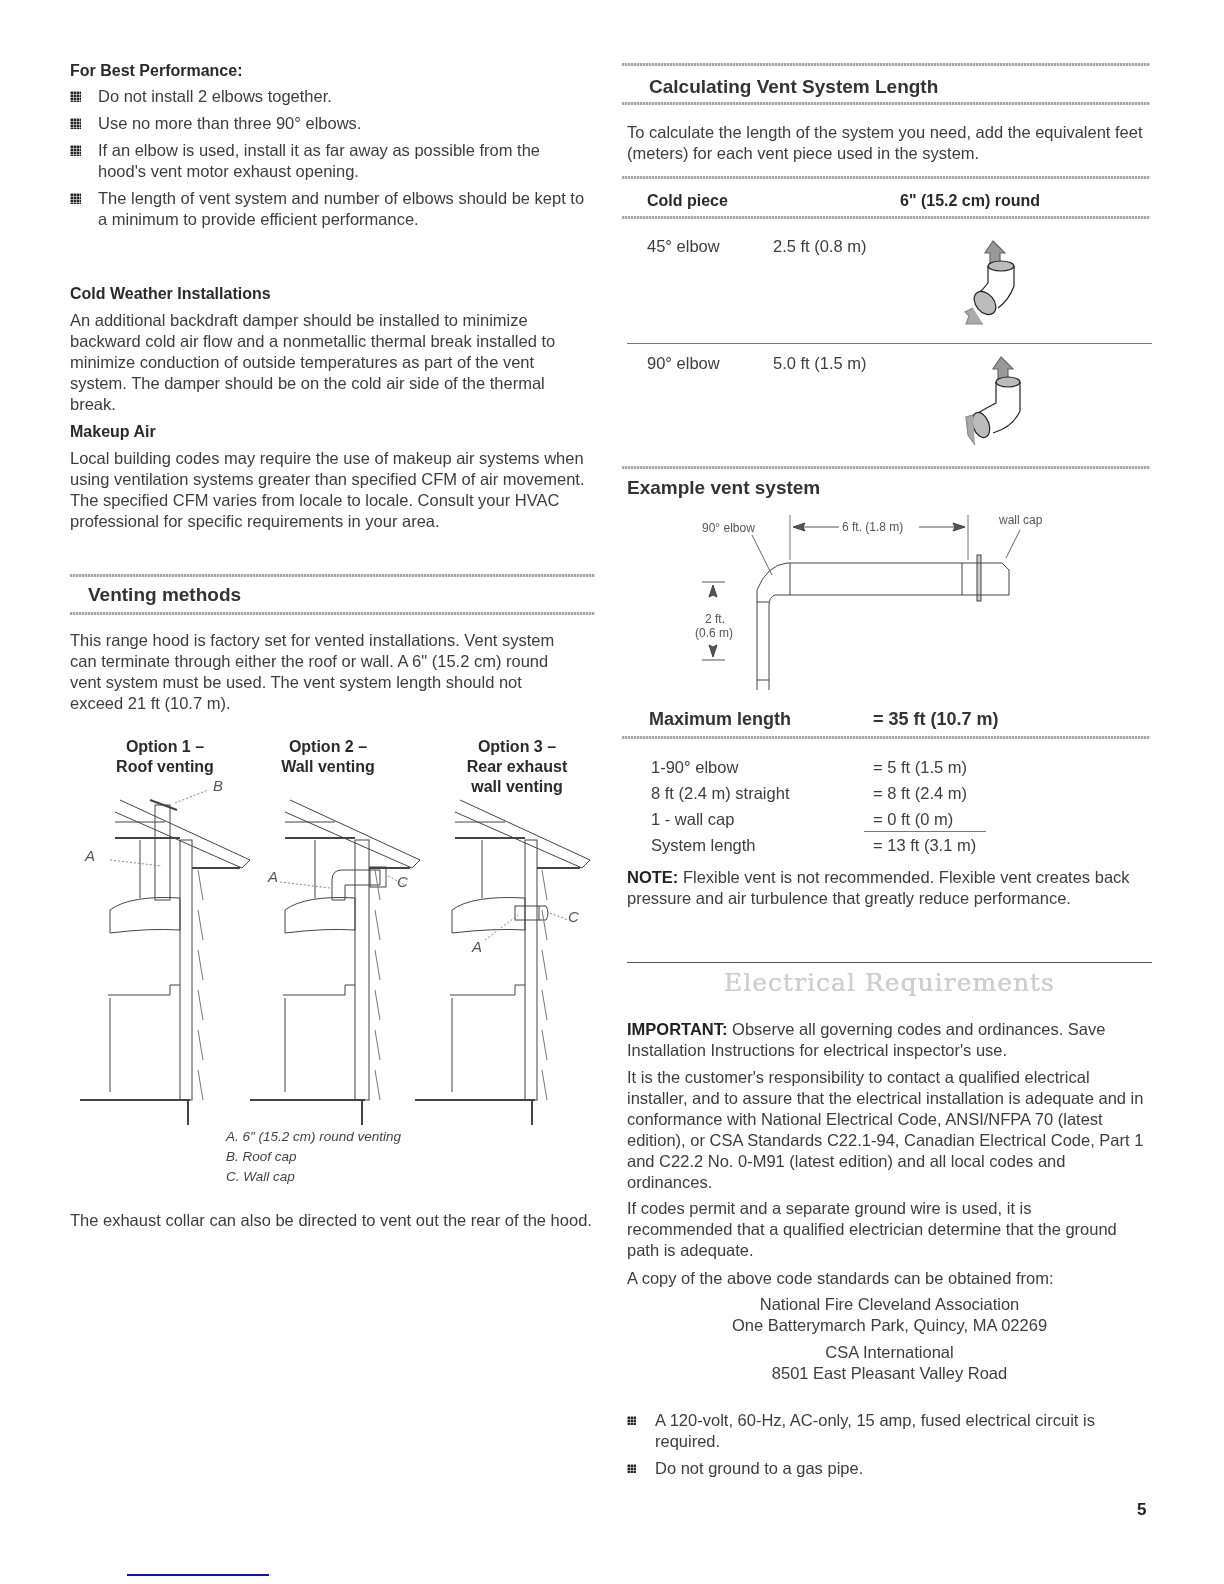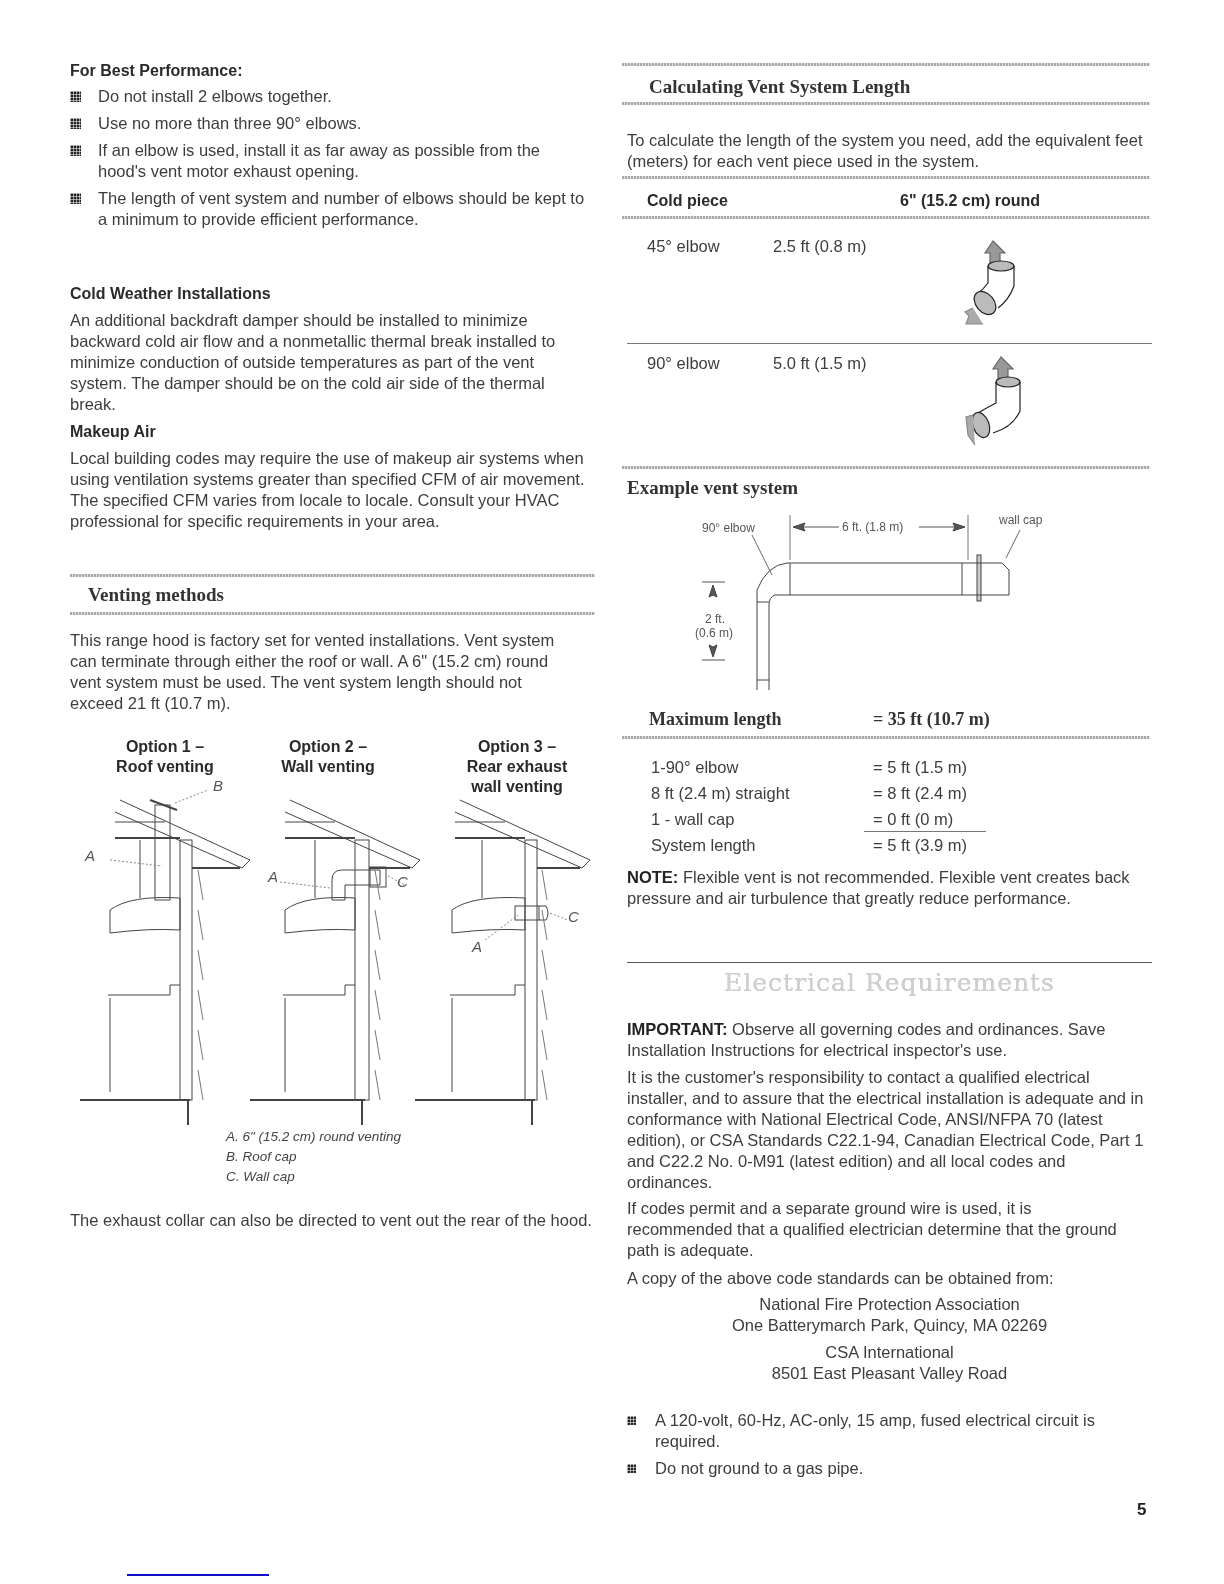--- a/index.html
+++ b/index.html
@@ -11,21 +11,21 @@
   .body-text { font-size:16.5px; line-height:21px; color:#3d3d3d; }
   .bold-head { font-size:16px; font-weight:bold; color:#2a2a2a; }
   .bullet-list { list-style:none; margin:0; padding:0; }
   .bullet-list li { position:relative; padding-left:28px; font-size:16.5px; line-height:21px; color:#3d3d3d; margin-bottom:6px; }
   .sq { position:absolute; left:0; top:5px; width:11px; height:11px; background:#222;
         background-image: linear-gradient(90deg, rgba(255,255,255,0.55) 1px, transparent 1px), linear-gradient(rgba(255,255,255,0.55) 1px, transparent 1px);
         background-size:3px 3px; }
   .dotrule { position:absolute; height:3px;
         background-image: repeating-linear-gradient(90deg, #8a8a8a 0 2px, #d8d8d8 2px 3px);
         opacity:0.75; }
-  .section-title { font-size:19px; font-weight:bold; color:#333;font-family:Liberation Serif, serif; }
+  .section-title { font-size:19px; font-weight:bold; color:#333; }
   .thin-rule { position:absolute; height:1px; background:#777; }
   .italic-cap { font-style:italic; font-size:13.5px; color:#444; line-height:20px; }
   .center { text-align:center; }
   .elec-title { font-family:"DejaVu Serif", serif; font-size:25px; color:#cfcfcf; letter-spacing:1px;
         text-shadow: 0 0 0 #bbb; }
   svg text { font-family:"Liberation Sans", sans-serif; }
   .blue-link-line { position:absolute; left:127px; top:1574px; width:142px; height:2px; background:#1010c8; }
 </style>
 </head>
 <body>
@@ -172,21 +172,21 @@
 
   <div class="abs body-text" style="left:0; top:1210px; width:525px;">The exhaust collar can also be directed to vent out the rear of the hood.</div>
 </div>
 
 <div class="col right">
 
   <div class="dotrule" style="left:-5px; top:63px; width:528px;"></div>
   <div class="abs section-title" style="left:22px; top:76px;">Calculating Vent System Length</div>
   <div class="dotrule" style="left:-5px; top:102px; width:528px;"></div>
 
-  <div class="abs body-text" style="left:0; top:130px; width:525px;">To calculate the length of the system you need, add the equivalent feet (meters) for each vent piece used in the system.</div>
+  <div class="abs body-text" style="left:0; top:122px; width:525px;">To calculate the length of the system you need, add the equivalent feet (meters) for each vent piece used in the system.</div>
 
   <div class="dotrule" style="left:-5px; top:176px; width:528px;"></div>
   <div class="abs bold-head" style="left:20px; top:192px;">Cold piece</div>
   <div class="abs bold-head" style="left:273px; top:192px;">6" (15.2 cm) round</div>
   <div class="dotrule" style="left:-5px; top:216px; width:528px;"></div>
 
   <div class="abs body-text" style="left:20px; top:236px;">45° elbow</div>
   <div class="abs body-text" style="left:146px; top:236px;">2.5 ft (0.8 m)</div>
   <svg class="abs" style="left:336px; top:238px;" width="70" height="90" viewBox="0 0 70 90">
     <g stroke="#222" stroke-width="1.2" fill="none">
@@ -261,41 +261,41 @@
   <div class="abs body-text" style="left:24px; top:754px; line-height:26px;">
     <div>1-90° elbow</div>
     <div>8 ft (2.4 m) straight</div>
     <div>1 - wall cap</div>
     <div>System length</div>
   </div>
   <div class="abs body-text" style="left:246px; top:754px; line-height:26px;">
     <div>= 5 ft (1.5 m)</div>
     <div>= 8 ft (2.4 m)</div>
     <div>= 0 ft (0 m)</div>
-    <div>= 5 ft (3.9 m)</div>
+    <div>= 13 ft (3.1 m)</div>
   </div>
   <div class="thin-rule" style="left:237px; top:831px; width:122px;"></div>
 
   <div class="abs body-text" style="left:0; top:867px; width:510px;">
     <b style="color:#222;">NOTE:</b><span> Flexible vent is not recommended. Flexible vent creates back pressure and air turbulence that greatly reduce performance.</span>
   </div>
 
   <div class="thin-rule" style="left:0; top:962px; width:525px; background:#555;"></div>
   <div class="abs elec-title center" style="left:0; top:968px; width:525px;">Electrical Requirements</div>
 
   <div class="abs body-text" style="left:0; top:1019px; width:525px;">
     <b style="color:#222;">IMPORTANT:</b><span> Observe all governing codes and ordinances. Save Installation Instructions for electrical inspector's use.</span>
   </div>
 
   <div class="abs body-text" style="left:0; top:1067px; width:525px;">It is the customer's responsibility to contact a qualified electrical installer, and to assure that the electrical installation is adequate and in conformance with National Electrical Code, ANSI/NFPA 70 (latest edition), or CSA Standards C22.1-94, Canadian Electrical Code, Part 1 and C22.2 No. 0-M91 (latest edition) and all local codes and ordinances.</div>
   <div class="abs body-text" style="left:0; top:1198px; width:510px;">If codes permit and a separate ground wire is used, it is recommended that a qualified electrician determine that the ground path is adequate.</div>
   <div class="abs body-text" style="left:0; top:1268px; width:525px;">A copy of the above code standards can be obtained from:</div>
 
   <div class="abs body-text center" style="left:0; top:1294px; width:525px;">
-    <div>National Fire Protection Association</div>
+    <div>National Fire Cleveland Association</div>
     <div>One Batterymarch Park, Quincy, MA 02269</div>
   </div>
   <div class="abs body-text center" style="left:0; top:1342px; width:525px;">
     <div>CSA International</div>
     <div>8501 East Pleasant Valley Road</div>
   </div>
 
   <ul class="bullet-list abs" style="left:0; top:1410px; width:525px;">
     <li><span class="sq" style="width:9px;height:9px;top:6px;"></span><span>A 120-volt, 60-Hz, AC-only, 15 amp, fused electrical circuit is required.</span></li>
     <li><span class="sq" style="width:9px;height:9px;top:6px;"></span><span>Do not ground to a gas pipe.</span></li>

